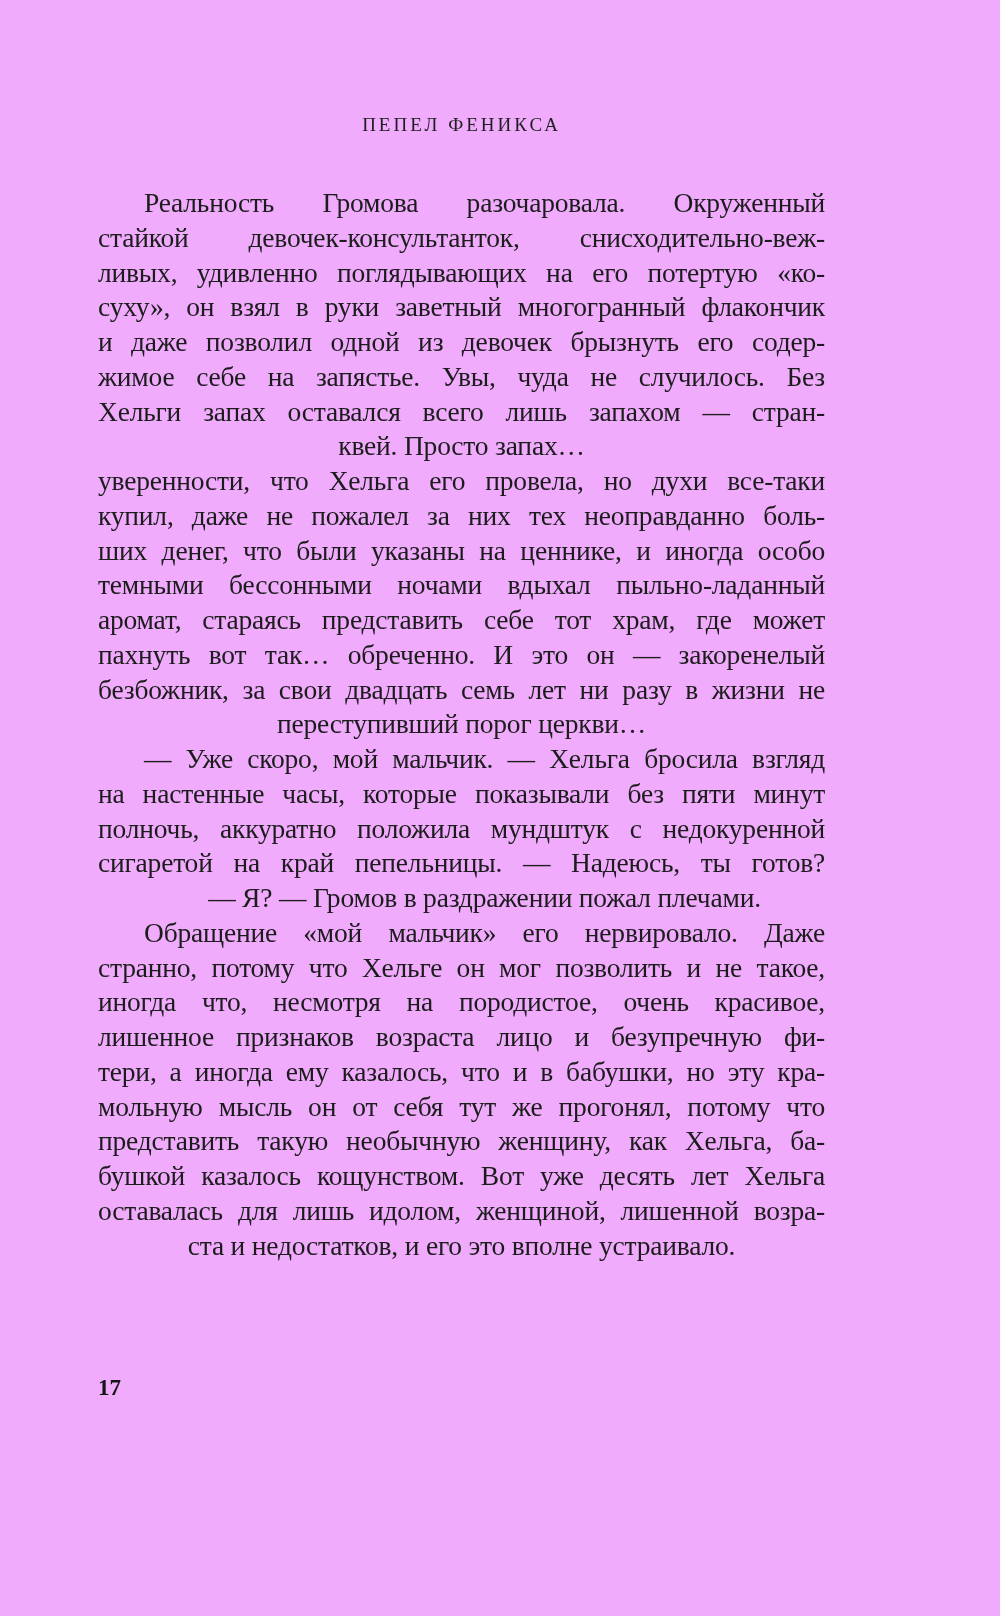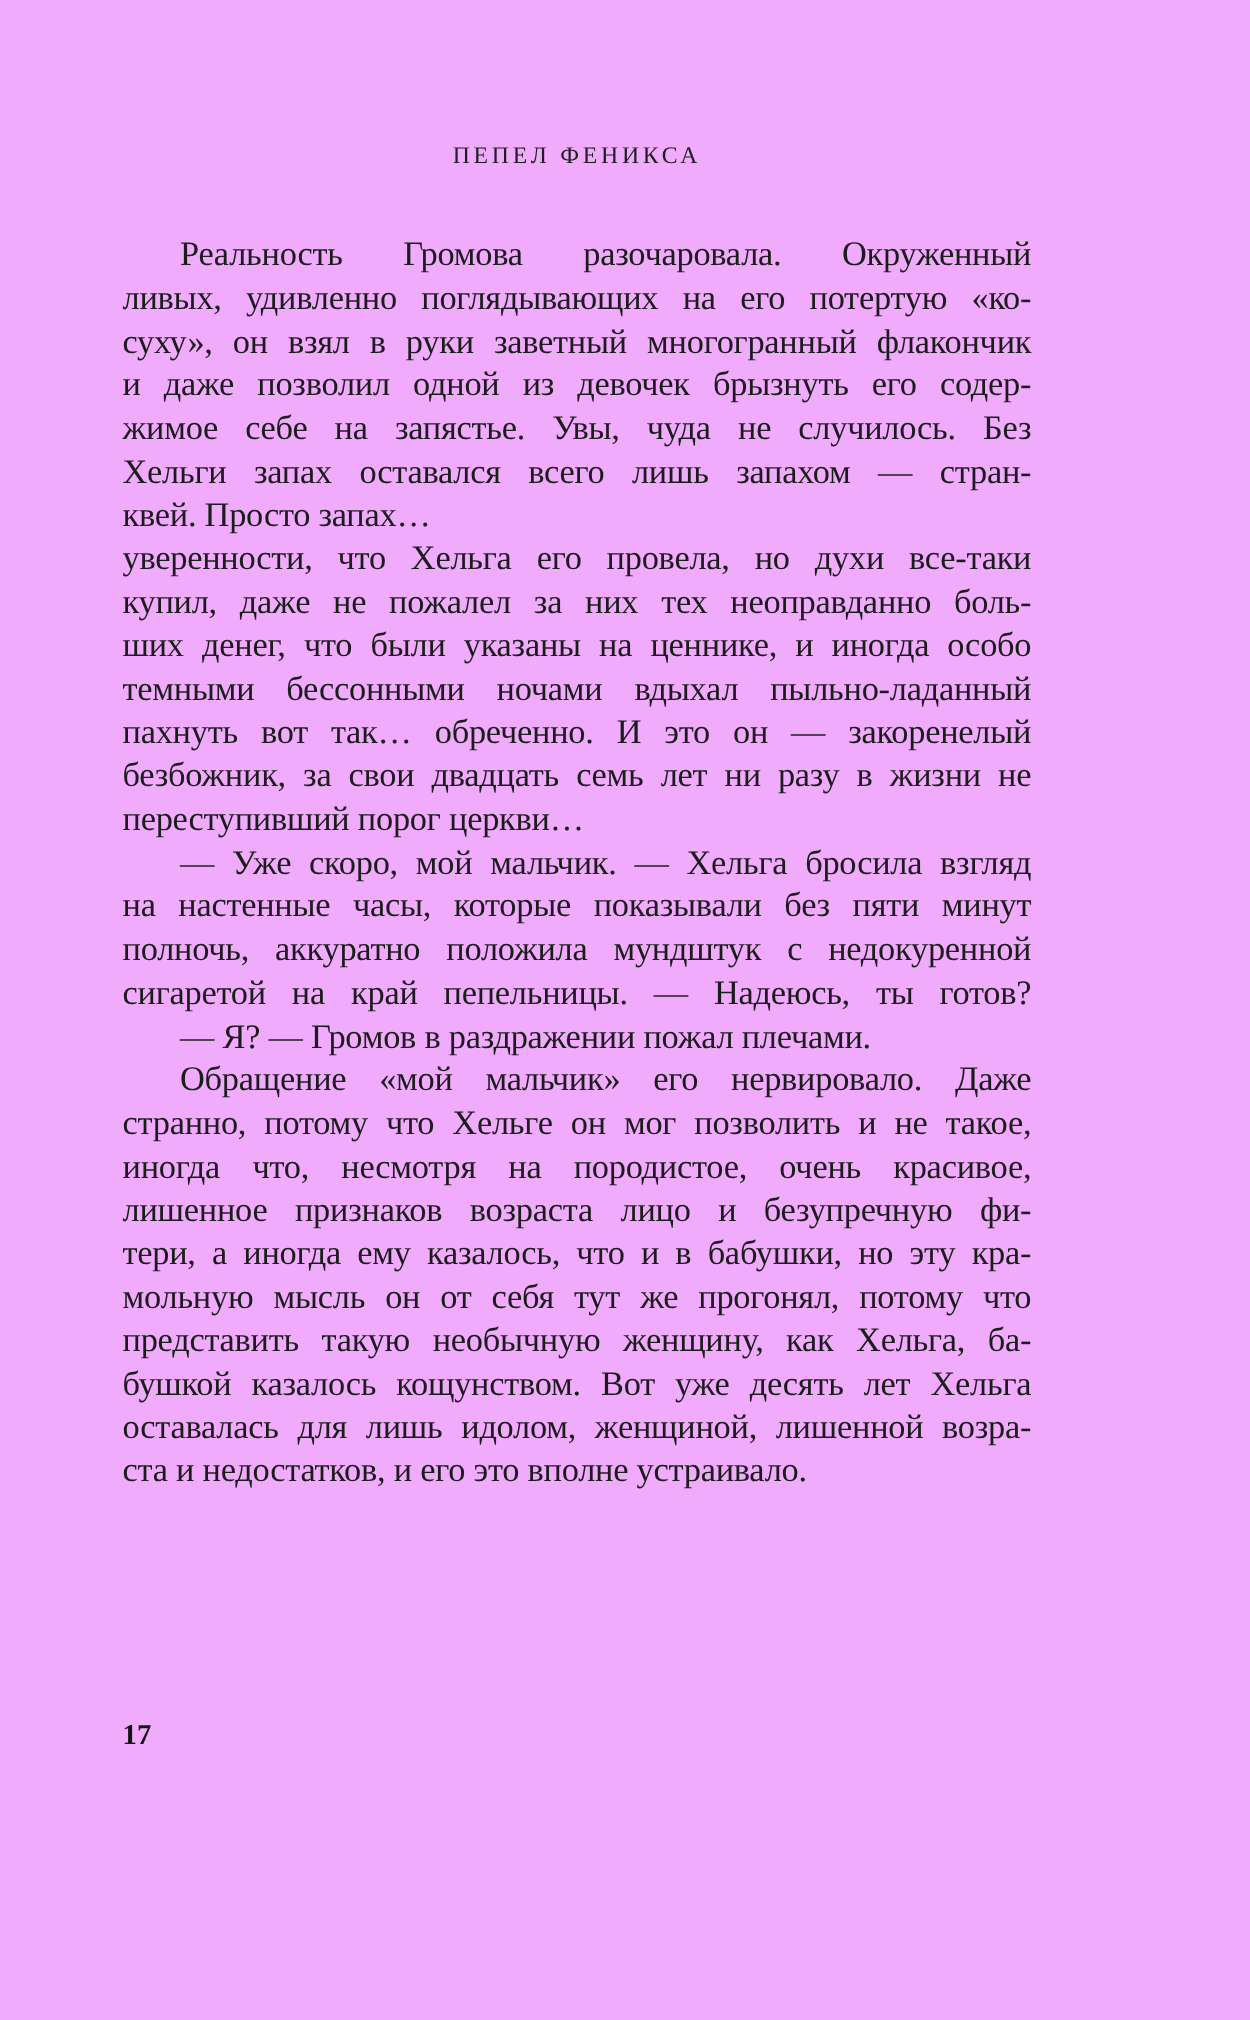--- a/index.html
+++ b/index.html
@@ -29,21 +29,21 @@
   .body-text {
     position: absolute;
     top: 186px;
     left: 98px;
     width: 727px;
     font-size: 27.5px;
     line-height: 34.75px;
     letter-spacing: -0.2px;
   }
   .line {
-    text-align: left;
+    text-align: center;
     min-height: 34.75px;
   }
   .line.just {
     text-align: justify;
     text-align-last: justify;
     text-justify: inter-word;
   }
   .line.first {
     text-indent: 46px;
   }
@@ -59,32 +59,34 @@
 </style>
 </head>
 <body>
 
 <div class="sheet">
   <div class="running-head">ПЕПЕЛ ФЕНИКСА</div>
 
   <div class="body-text">
       <div class="paragraph">
         <div class="line first just">Реальность Громова разочаровала. Окруженный</div>
+        <div class="line just">стайкой девочек-консультанток, снисходительно-веж-</div>
         <div class="line just">ливых, удивленно поглядывающих на его потертую «ко-</div>
         <div class="line just">суху», он взял в руки заветный многогранный флакончик</div>
         <div class="line just">и даже позволил одной из девочек брызнуть его содер-</div>
         <div class="line just">жимое себе на запястье. Увы, чуда не случилось. Без</div>
         <div class="line just">Хельги запах оставался всего лишь запахом — стран-</div>
         <div class="line">квей. Просто запах…</div>
       </div>
       <div class="paragraph">
         <div class="line just">уверенности, что Хельга его провела, но духи все-таки</div>
         <div class="line just">купил, даже не пожалел за них тех неоправданно боль-</div>
         <div class="line just">ших денег, что были указаны на ценнике, и иногда особо</div>
         <div class="line just">темными бессонными ночами вдыхал пыльно-ладанный</div>
+        <div class="line just">аромат, стараясь представить себе тот храм, где может</div>
         <div class="line just">пахнуть вот так… обреченно. И это он — закоренелый</div>
         <div class="line just">безбожник, за свои двадцать семь лет ни разу в жизни не</div>
         <div class="line">переступивший порог церкви…</div>
       </div>
       <div class="paragraph">
         <div class="line first just">— Уже скоро, мой мальчик. — Хельга бросила взгляд</div>
         <div class="line just">на настенные часы, которые показывали без пяти минут</div>
         <div class="line just">полночь, аккуратно положила мундштук с недокуренной</div>
         <div class="line just">сигаретой на край пепельницы. — Надеюсь, ты готов?</div>
       </div>

